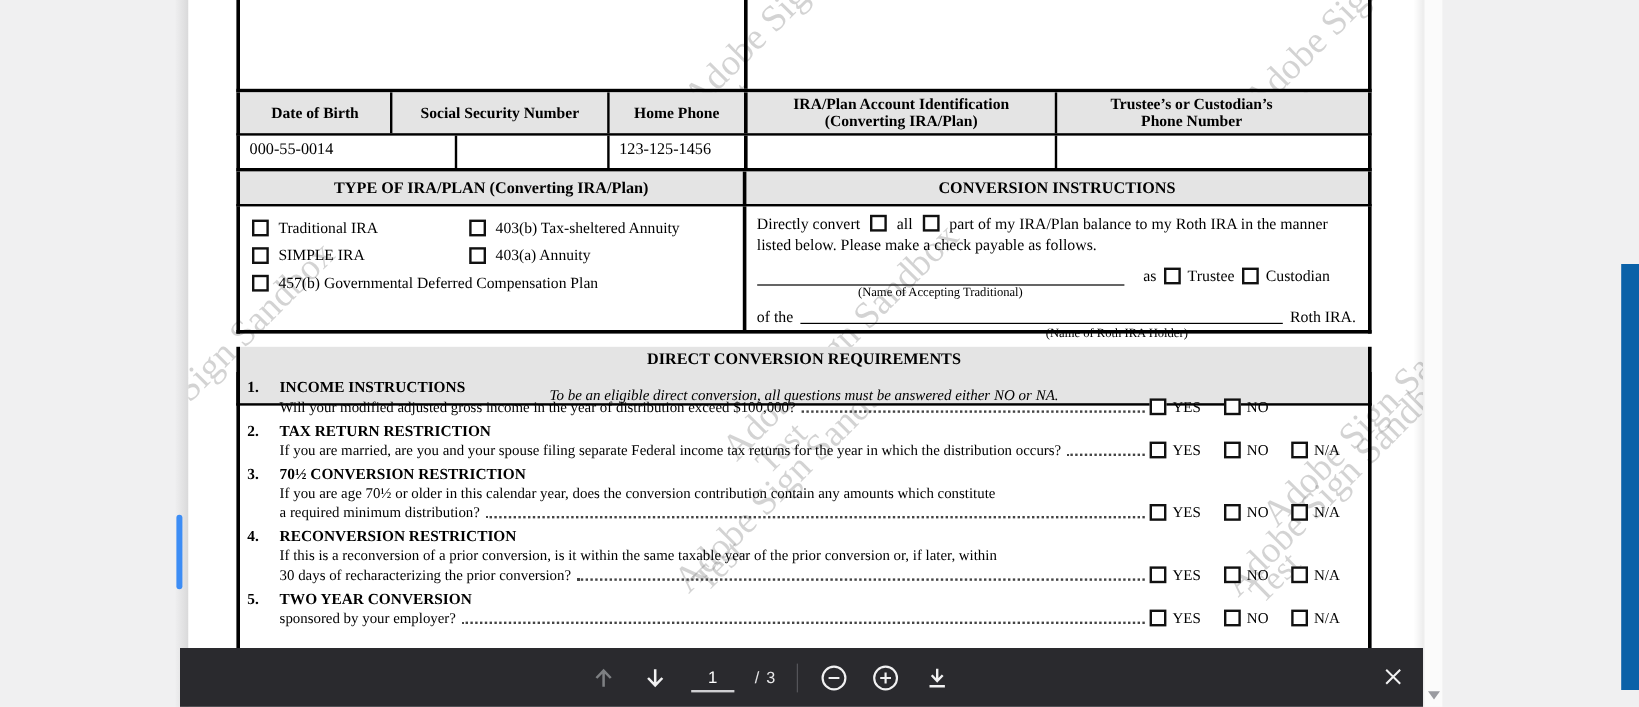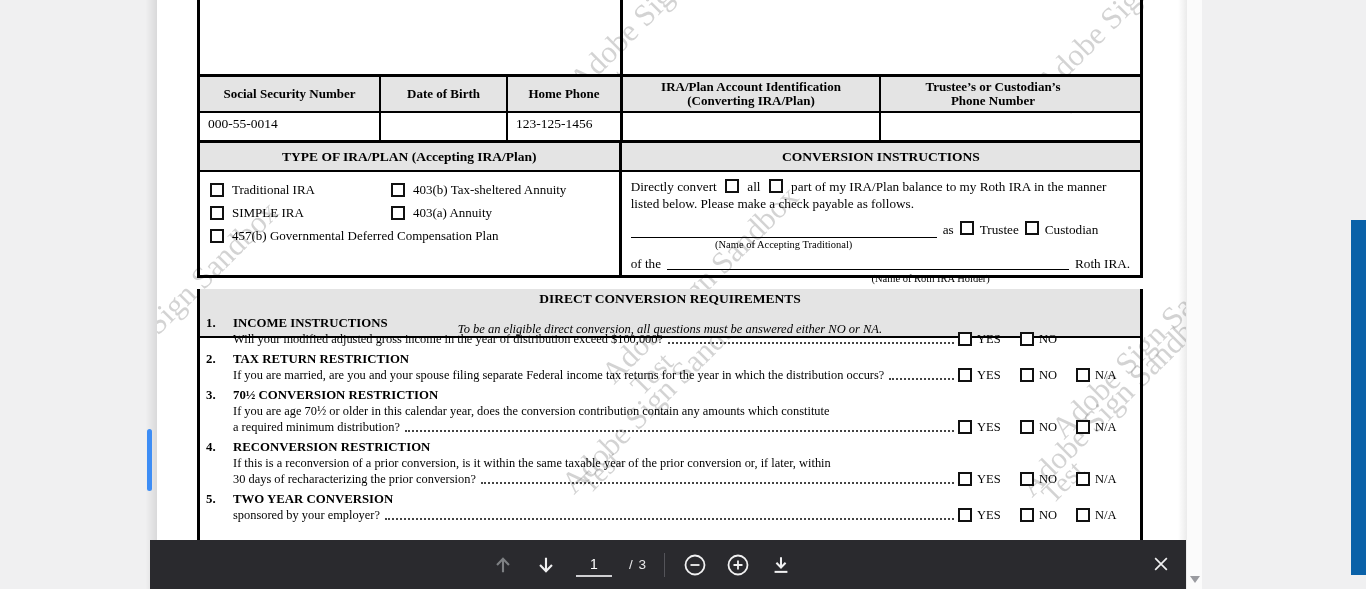--- a/index.html
+++ b/index.html
@@ -78,21 +78,21 @@
   .opt.span2 { grid-column:1 / 3; }
   .cb { display:inline-block; width:14px; height:14px; border:2px solid #111;
         background:#fff; flex:none; margin-right:8px; vertical-align:-2px; }
   .cb.inline { margin:0 5px; }
 
   .conv-cell { width:520px; padding:6px 10px 0 9px; font-size:13.2px; line-height:17px; }
   .conv-line2 { display:flex; align-items:flex-end; margin-top:9px; }
   .blank { border-bottom:1px solid #000; }
   .b1 { width:306px; height:15px; }
   .b2 { flex:1; height:15px; margin:0 6px; }
-  .conv-as { display:flex; margin-left:6px; white-space:nowrap; gap:6px; }
+  .conv-as { display:flex; align-items:center; margin-left:16px; white-space:nowrap; gap:6px; }
   .caption { font-size:10.5px; line-height:13px; }
   .cap-org { width:306px; text-align:center; }
   .cap-holder { margin-left:150px; width:300px; text-align:center; }
   .conv-line4 { display:flex; align-items:flex-start; margin-top:4px; white-space:nowrap; }
 
   .dcr-title { font-weight:bold; font-size:13.5px; line-height:15px; }
   .dcr-sub { font-style:italic; font-size:12.5px; line-height:14px;margin-top:16px; }
 
   .q { margin-bottom:4px; font-size:12.4px; line-height:16px; }
   .q-titlerow { display:flex; font-weight:bold; font-size:12.8px; }
@@ -131,25 +131,25 @@
     <div class="wm small" style="left:851px; top:462px;">Test</div>
 
     <div class="form">
 
       <div class="row r-empty">
         <div class="c1"></div>
         <div></div>
       </div>
 
       <div class="row r-head">
+        <div class="hc hc2">
+            <span>Date of Birth</span>
+          </div>
         <div class="hc hc1">
             <span>Social Security Number</span>
-          </div>
-        <div class="hc hc2">
-            <span>Date of Birth</span>
           </div>
         <div class="hc hc3">
             <span>Home Phone</span>
           </div>
         <div class="hc hc4">
           <span>IRA/Plan Account Identification</span>
           <span>(Converting IRA/Plan)</span>
         </div>
         <div class="hc hc5">
           <span>Trustee’s or Custodian’s</span>
@@ -159,21 +159,21 @@
 
       <div class="row r-vals">
         <div class="hc1 vc">000-55-0014</div>
         <div class="hc2 vc"></div>
         <div class="hc3 vc">123-125-1456</div>
         <div class="hc4 vc"></div>
         <div class="hc5 vc"></div>
       </div>
 
       <div class="row r-sect">
-        <div class="sect-title st1">TYPE OF IRA/PLAN (Accepting IRA/Plan)</div>
+        <div class="sect-title st1">TYPE OF IRA/PLAN (Converting IRA/Plan)</div>
         <div class="sect-title st2">CONVERSION INSTRUCTIONS</div>
       </div>
 
       <div class="row r-body">
         <div class="type-cell">
           <div class="type-grid">
             <div class="opt">
                 <span class="cb"></span>
                 <span>Traditional IRA</span>
               </div>

